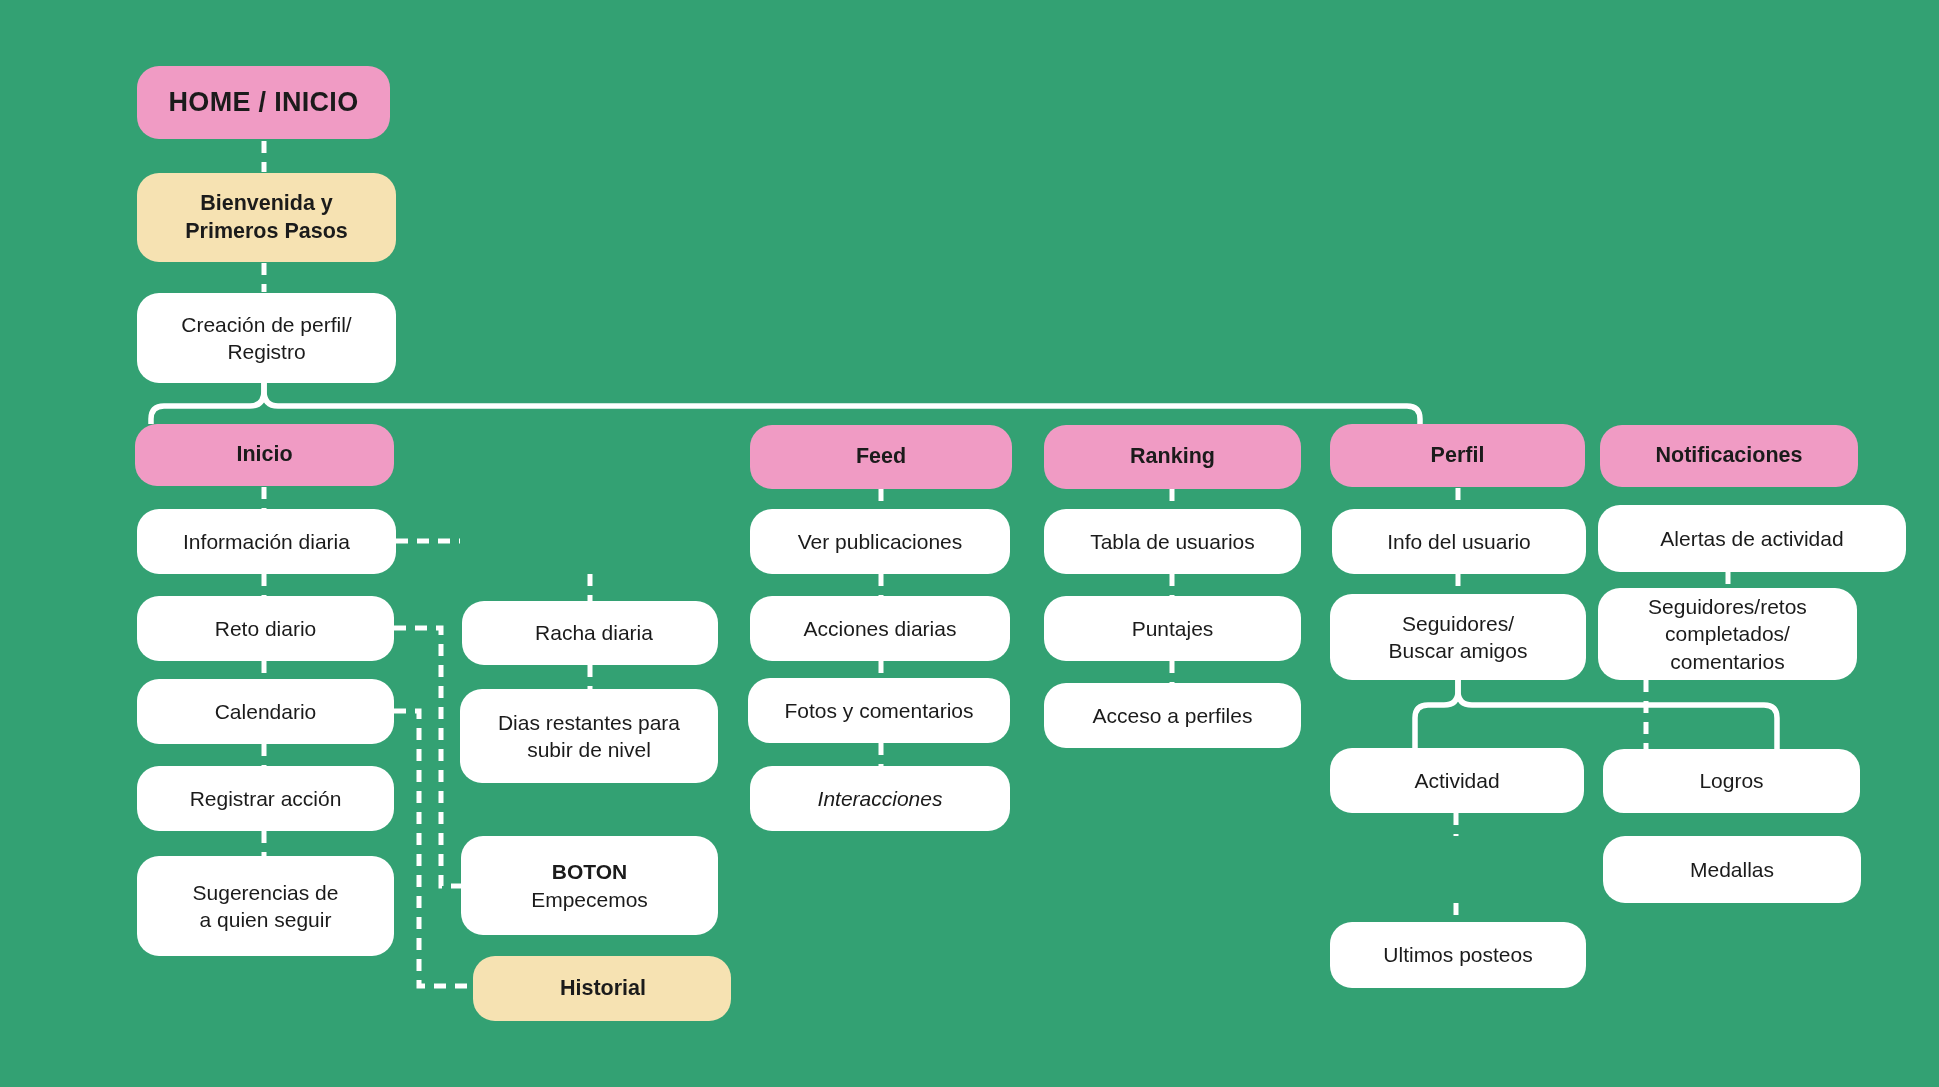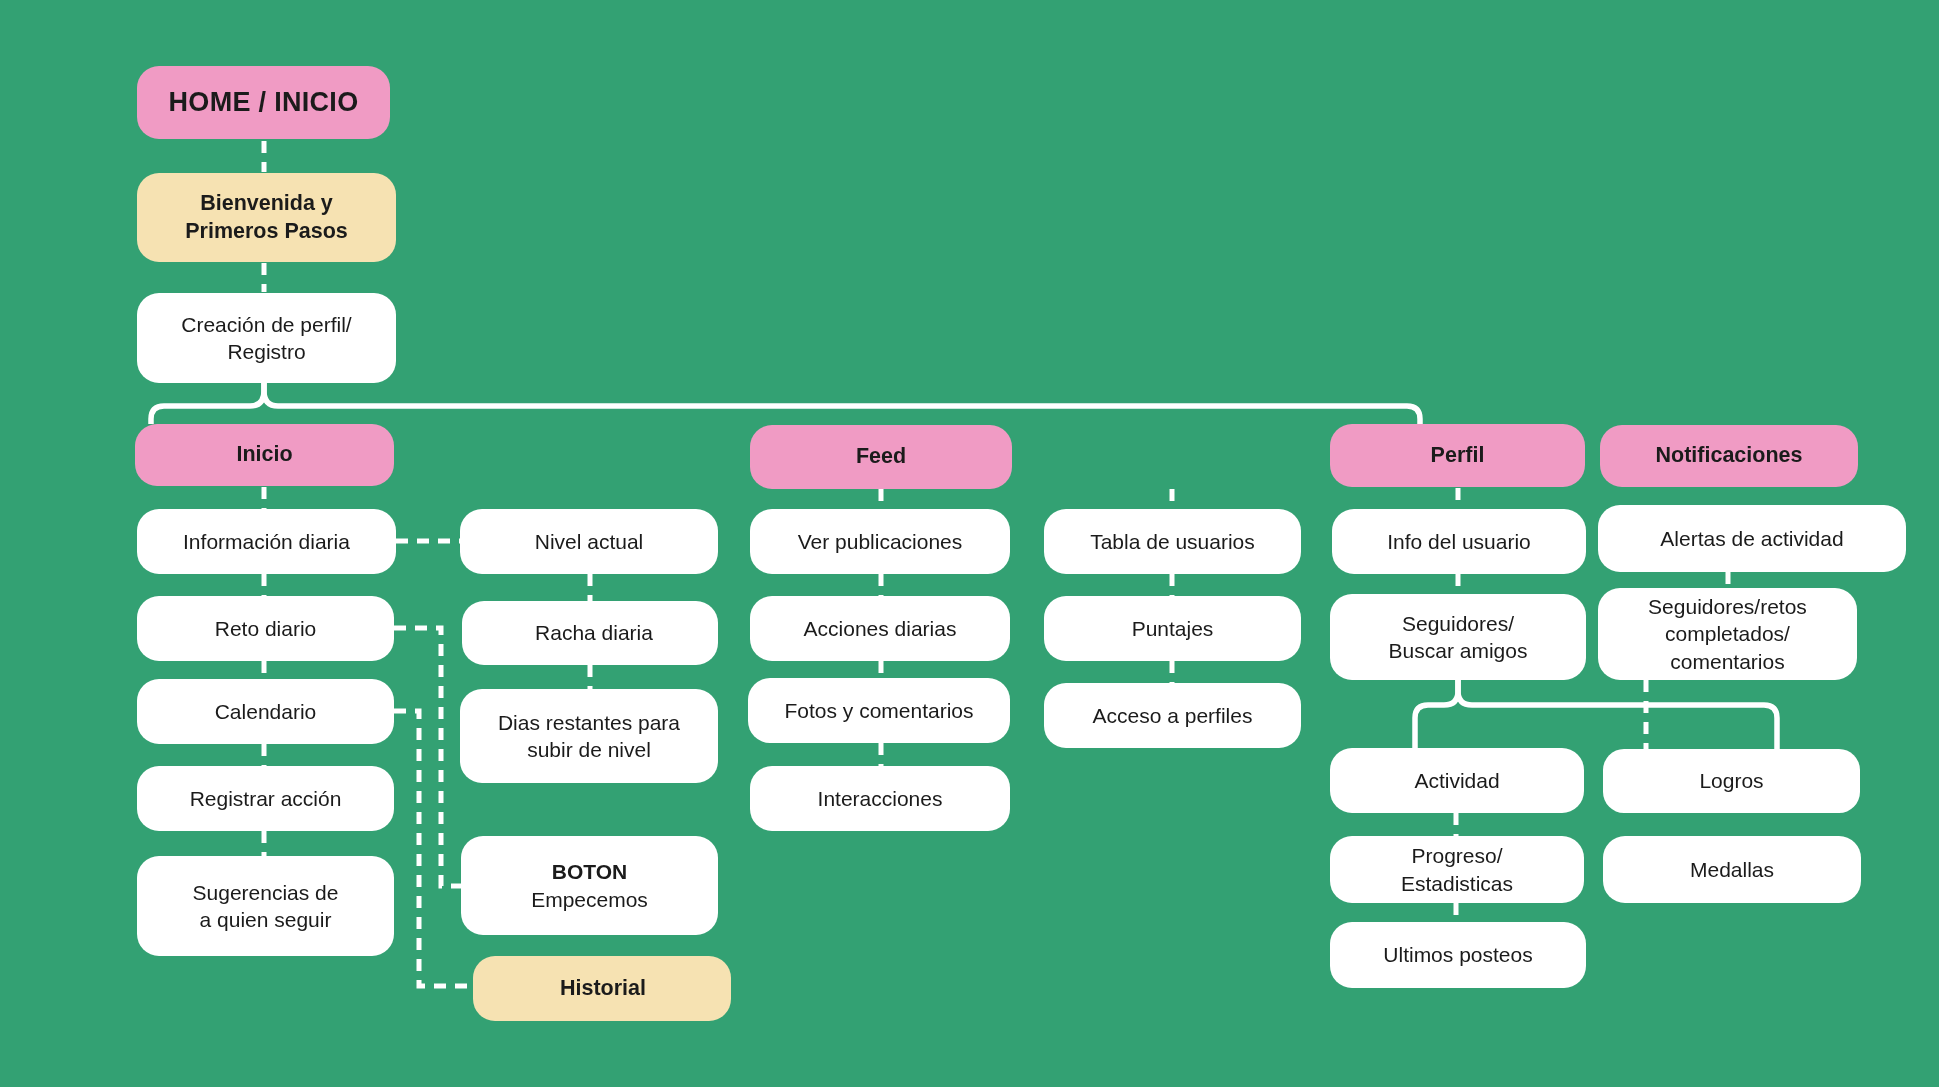--- a/index.html
+++ b/index.html
@@ -88,47 +88,45 @@
   <div class="node" style="left:137px;top:293px;width:259px;height:90px;"><span>Creación de perfil/
 Registro</span></div>
   <div class="node pink" style="left:135px;top:424px;width:259px;height:62px;"><span>Inicio</span></div>
   <div class="node" style="left:137px;top:509px;width:259px;height:65px;"><span>Información diaria</span></div>
   <div class="node" style="left:137px;top:596px;width:257px;height:65px;"><span>Reto diario</span></div>
   <div class="node" style="left:137px;top:679px;width:257px;height:65px;"><span>Calendario</span></div>
   <div class="node" style="left:137px;top:766px;width:257px;height:65px;"><span>Registrar acción</span></div>
   <div class="node" style="left:137px;top:856px;width:257px;height:100px;"><span>Sugerencias de
 a quien seguir</span></div>
 
-  <div class="node" style="left:460px;top:509px;width:258px;height:65px;"><span>Nivel actual</span></div>
   <div class="node" style="left:462px;top:601px;width:256px;height:64px;padding-left:18px;"><span>Racha diaria</span></div>
   <div class="node" style="left:460px;top:689px;width:258px;height:94px;"><span>Dias restantes para
 subir de nivel</span></div>
   <div class="node" style="left:461px;top:836px;width:257px;height:99px;">
     <span class="bold-line">BOTON</span>
     <span>Empecemos</span>
   </div>
   <div class="node cream" style="left:473px;top:956px;width:258px;height:65px;padding-left:12px;"><span>Historial</span></div>
 
   <div class="node" style="left:750px;top:509px;width:260px;height:65px;"><span>Ver publicaciones</span></div>
   <div class="node pink" style="left:750px;top:425px;width:262px;height:64px;"><span>Feed</span></div>
   <div class="node" style="left:750px;top:596px;width:260px;height:65px;"><span>Acciones diarias</span></div>
   <div class="node" style="left:748px;top:678px;width:262px;height:65px;"><span>Fotos y comentarios</span></div>
-  <div class="node" style="left:750px;top:766px;width:260px;height:65px;"><span>Interacciones</span></div>
+  <div class="node" style="left:750px;top:766px;width:260px;height:65px;font-style:italic;"><span>Interacciones</span></div>
 
+  <div class="node pink" style="left:1044px;top:425px;width:257px;height:64px;"><span>Ranking</span></div>
   <div class="node" style="left:1044px;top:509px;width:257px;height:65px;"><span>Tabla de usuarios</span></div>
   <div class="node" style="left:1044px;top:596px;width:257px;height:65px;"><span>Puntajes</span></div>
   <div class="node" style="left:1044px;top:683px;width:257px;height:65px;"><span>Acceso a perfiles</span></div>
 
   <div class="node pink" style="left:1330px;top:424px;width:255px;height:63px;"><span>Perfil</span></div>
   <div class="node" style="left:1332px;top:509px;width:254px;height:65px;"><span>Info del usuario</span></div>
   <div class="node" style="left:1330px;top:594px;width:256px;height:86px;"><span>Seguidores/
 Buscar amigos</span></div>
   <div class="node" style="left:1330px;top:748px;width:254px;height:65px;"><span>Actividad</span></div>
-  <div class="node" style="left:1330px;top:836px;width:254px;height:67px;"><span>Progreso/
-Estadisticas</span></div>
   <div class="node" style="left:1330px;top:922px;width:256px;height:66px;"><span>Ultimos posteos</span></div>
 
   <div class="node pink" style="left:1600px;top:425px;width:258px;height:62px;"><span>Notificaciones</span></div>
   <div class="node" style="left:1598px;top:505px;width:308px;height:67px;"><span>Alertas de actividad</span></div>
   <div class="node" style="left:1598px;top:588px;width:259px;height:92px;"><span>Seguidores/retos
 completados/
 comentarios</span></div>
   <div class="node" style="left:1603px;top:749px;width:257px;height:64px;border-radius:21px;"><span>Logros</span></div>
   <div class="node" style="left:1603px;top:836px;width:258px;height:67px;"><span>Medallas</span></div>
 

